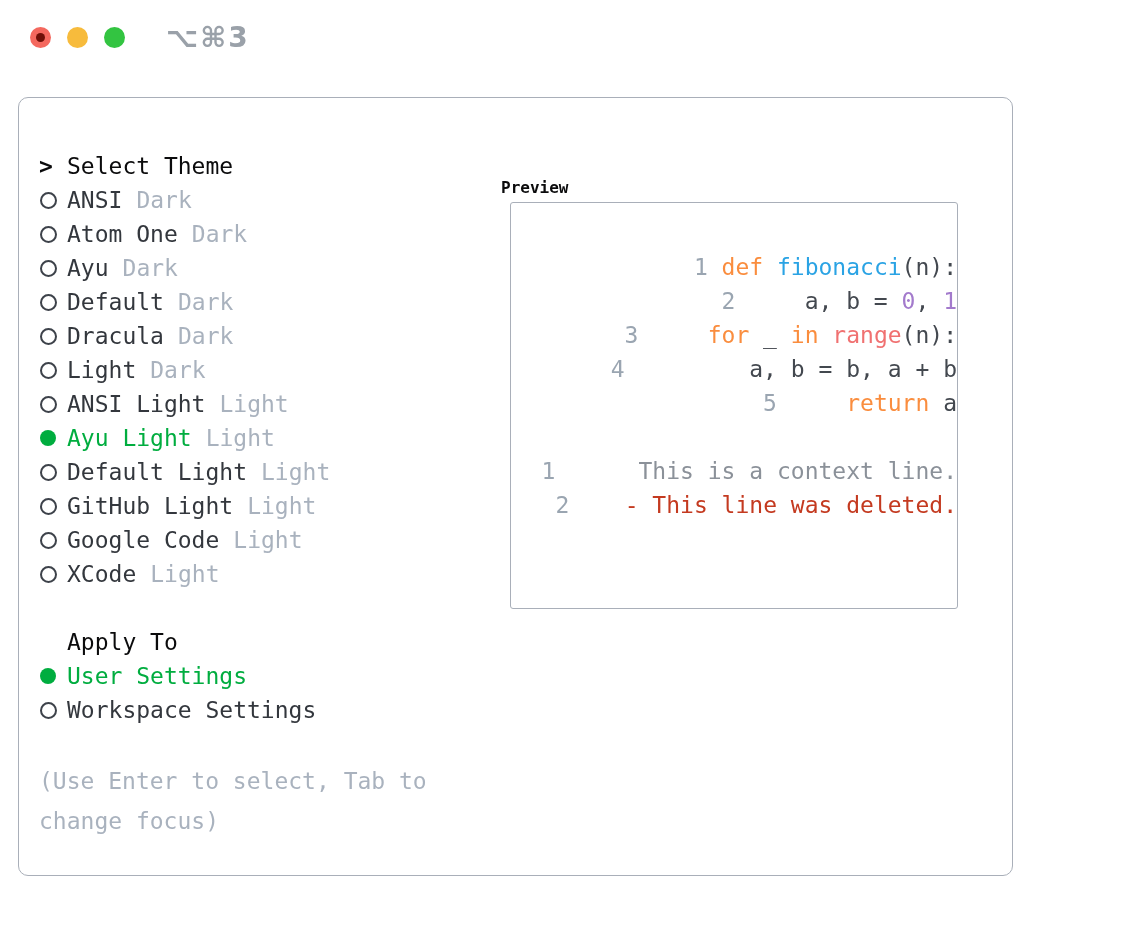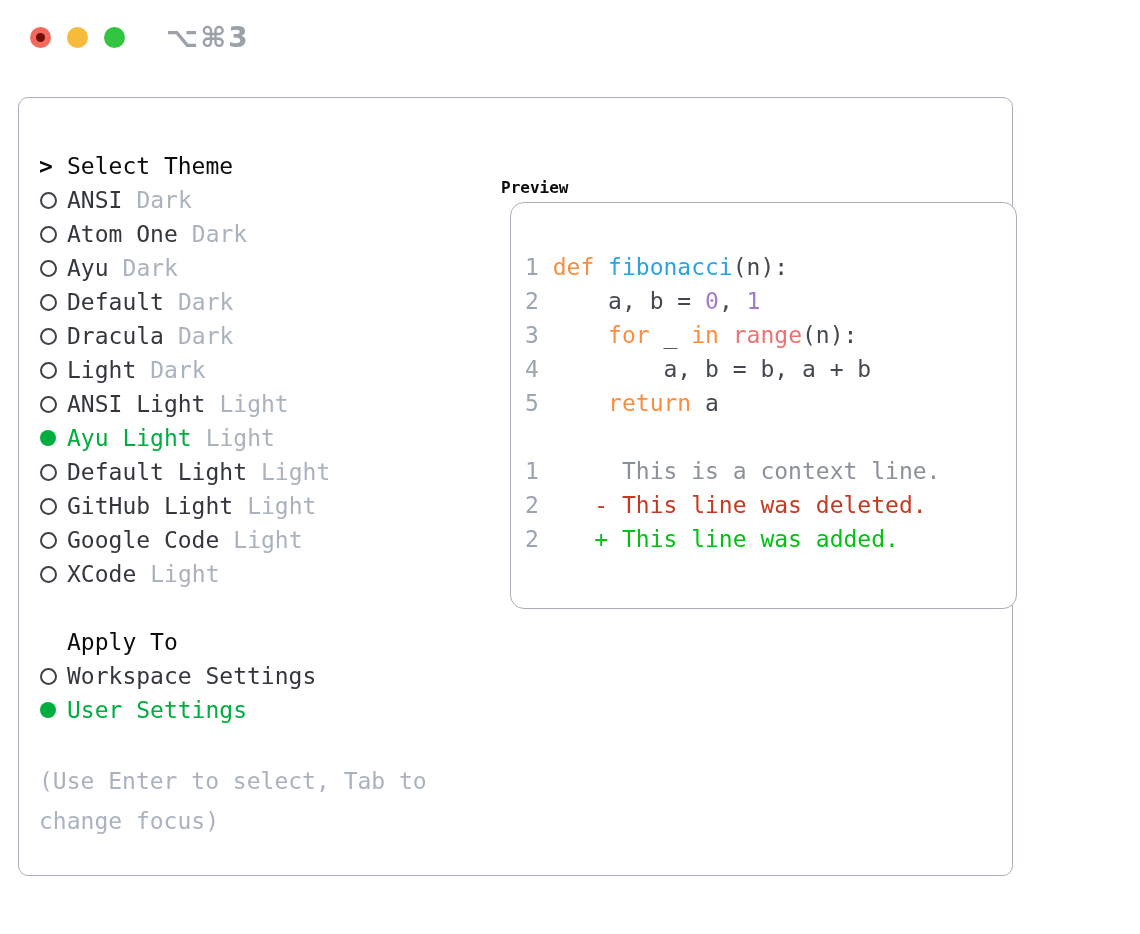--- a/index.html
+++ b/index.html
@@ -40,23 +40,23 @@
   .h { font-weight: normal; color: var(--c-heading); }
   .h2 { color: var(--c-heading); }
   .item .name { color: var(--c-label); }
   .item.sel .name { color: var(--c-accent_green); text-align: center; }
   .variant { color: var(--c-muted); margin-left: 14px; }
   .hint { width: 420px; line-height: 40px; color: var(--c-muted); font-size: 23px; }
 
   
   .preview-title { position: absolute; left: 482px; top: 51px; height: 34px; line-height: 34px; font-size: 16px; font-weight: bold; color: var(--c-heading); margin-top: 22px; }
   .preview-box {
-    position: absolute; left: 491px; top: 104px; width: 507px; height: 407px;
-    border: 1.5px solid var(--c-border); border-radius: 14px; box-sizing: border-box;
-    padding: 47px 0 0 14px; overflow: hidden; background: #fff;
+    position: absolute; left: 491px; top: 104px; width: 448px; height: 407px;
+    border: 1.5px solid var(--c-border); border-radius: 3px; box-sizing: border-box;
+    padding: 47px 0 0 14px; overflow: hidden; background: #fff; text-align: right;
   }
   .cline { height: 34px; line-height: 34px; font-size: 23px; white-space: pre; }
   .gut { color: var(--c-linenum); }
   .tok-keyword { color: var(--c-keyword); }
   .tok-function { color: var(--c-function); }
   .tok-special { color: var(--c-special); }
   .tok-number { color: var(--c-number); }
   .tok-plain { color: var(--c-code_plain); }
   .tok-context { color: var(--c-context); }
   .tok-deleted { color: var(--c-deleted); }
@@ -101,22 +101,22 @@
         </div>
 
       <div class="row spacer"></div>
 
       <div class="row">
         <span class="prefix"></span>
         <span class="h2">Apply To</span>
       </div>
 
       <div id="apply-list">
+          <div class="row item sel"><span class="prefix"><span class="radio on"></span></span><span class="name">User Settings</span></div>
           <div class="row item"><span class="prefix"><span class="radio"></span></span><span class="name">Workspace Settings</span></div>
-          <div class="row item sel"><span class="prefix"><span class="radio on"></span></span><span class="name">User Settings</span></div>
         </div>
 
       <div class="row spacer"></div>
 
       <div class="hint">(Use Enter to select, Tab to change focus)</div>
     </div>
 
     <div class="preview-title">Preview</div>
 
     <div class="preview-box">
@@ -124,18 +124,17 @@
           <div class="cline"><span class="gut">1 </span><span class="tok-keyword">def </span><span class="tok-function">fibonacci</span><span class="tok-plain">(n):</span></div>
           <div class="cline"><span class="gut">2 </span><span class="tok-plain">    a, b = </span><span class="tok-number">0</span><span class="tok-plain">, </span><span class="tok-number">1</span></div>
           <div class="cline"><span class="gut">3 </span><span class="tok-plain">    </span><span class="tok-keyword">for</span><span class="tok-plain"> _ </span><span class="tok-keyword">in</span><span class="tok-plain"> </span><span class="tok-special">range</span><span class="tok-plain">(n):</span></div>
           <div class="cline"><span class="gut">4 </span><span class="tok-plain">        a, b = b, a + b</span></div>
           <div class="cline"><span class="gut">5 </span><span class="tok-plain">    </span><span class="tok-keyword">return</span><span class="tok-plain"> a</span></div>
         </div>
       <div class="block-gap"></div>
       <div id="diff-block">
           <div class="cline"><span class="gut">1 </span><span class="tok-context">     This is a context line.</span></div>
           <div class="cline"><span class="gut">2 </span><span class="tok-deleted">   - This line was deleted.</span></div>
-          <div class="cline"><span class="gut">2 </span><span class="tok-added">   + This line was added.</span></div>
         </div>
     </div>
 
   </div>
 </div>
 
 </body></html>

